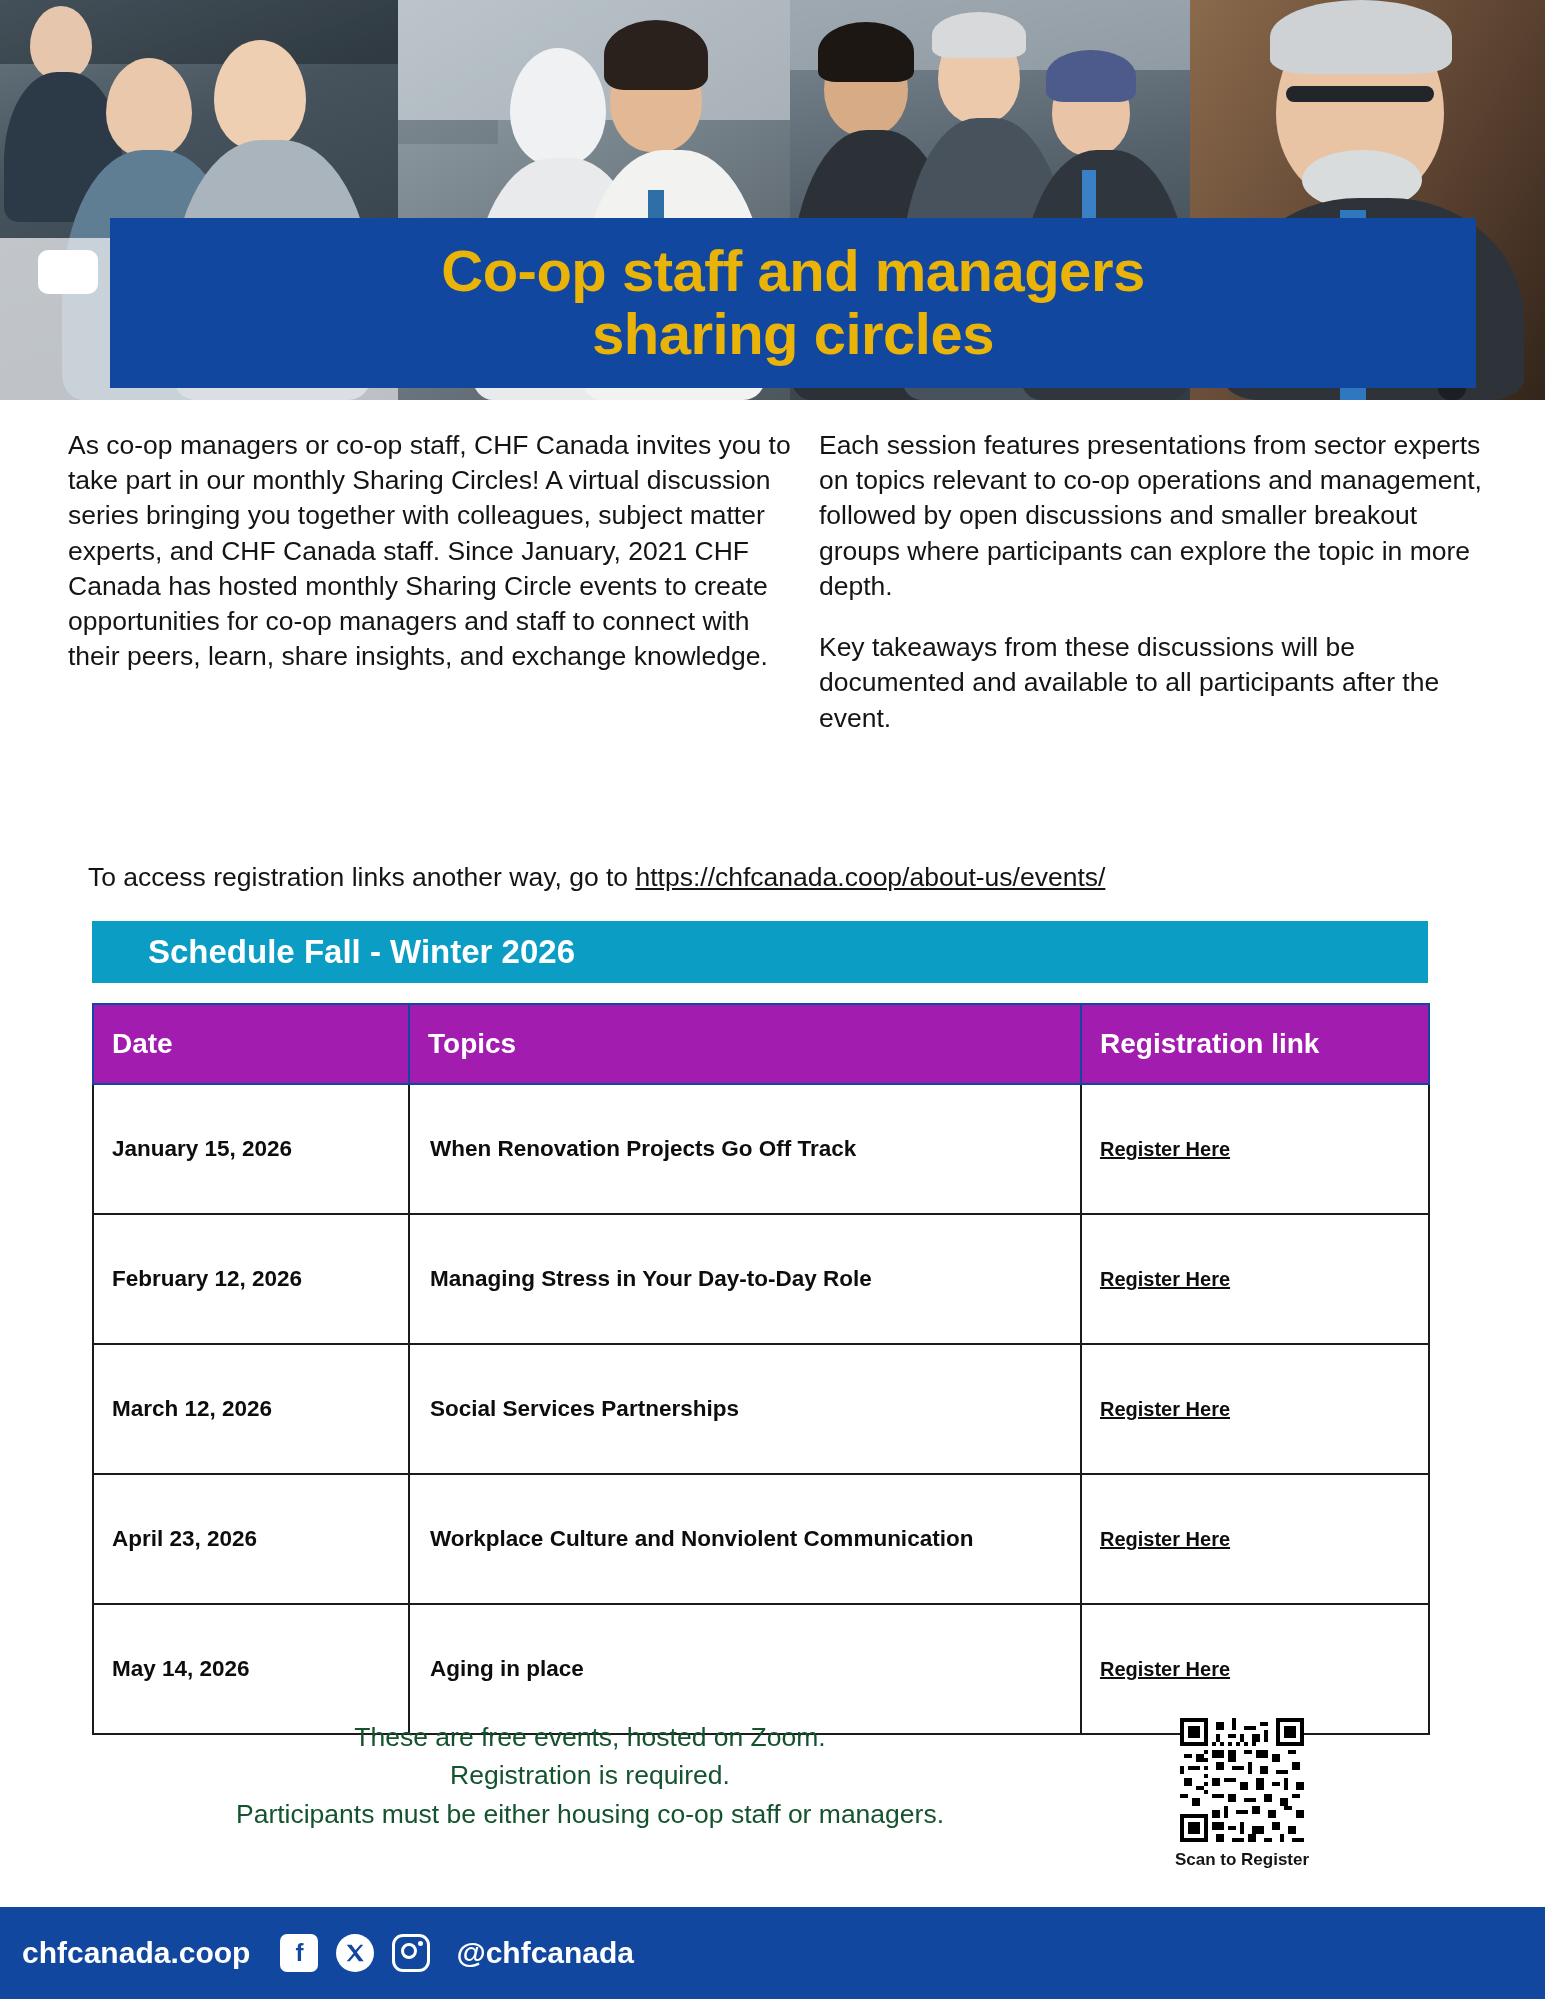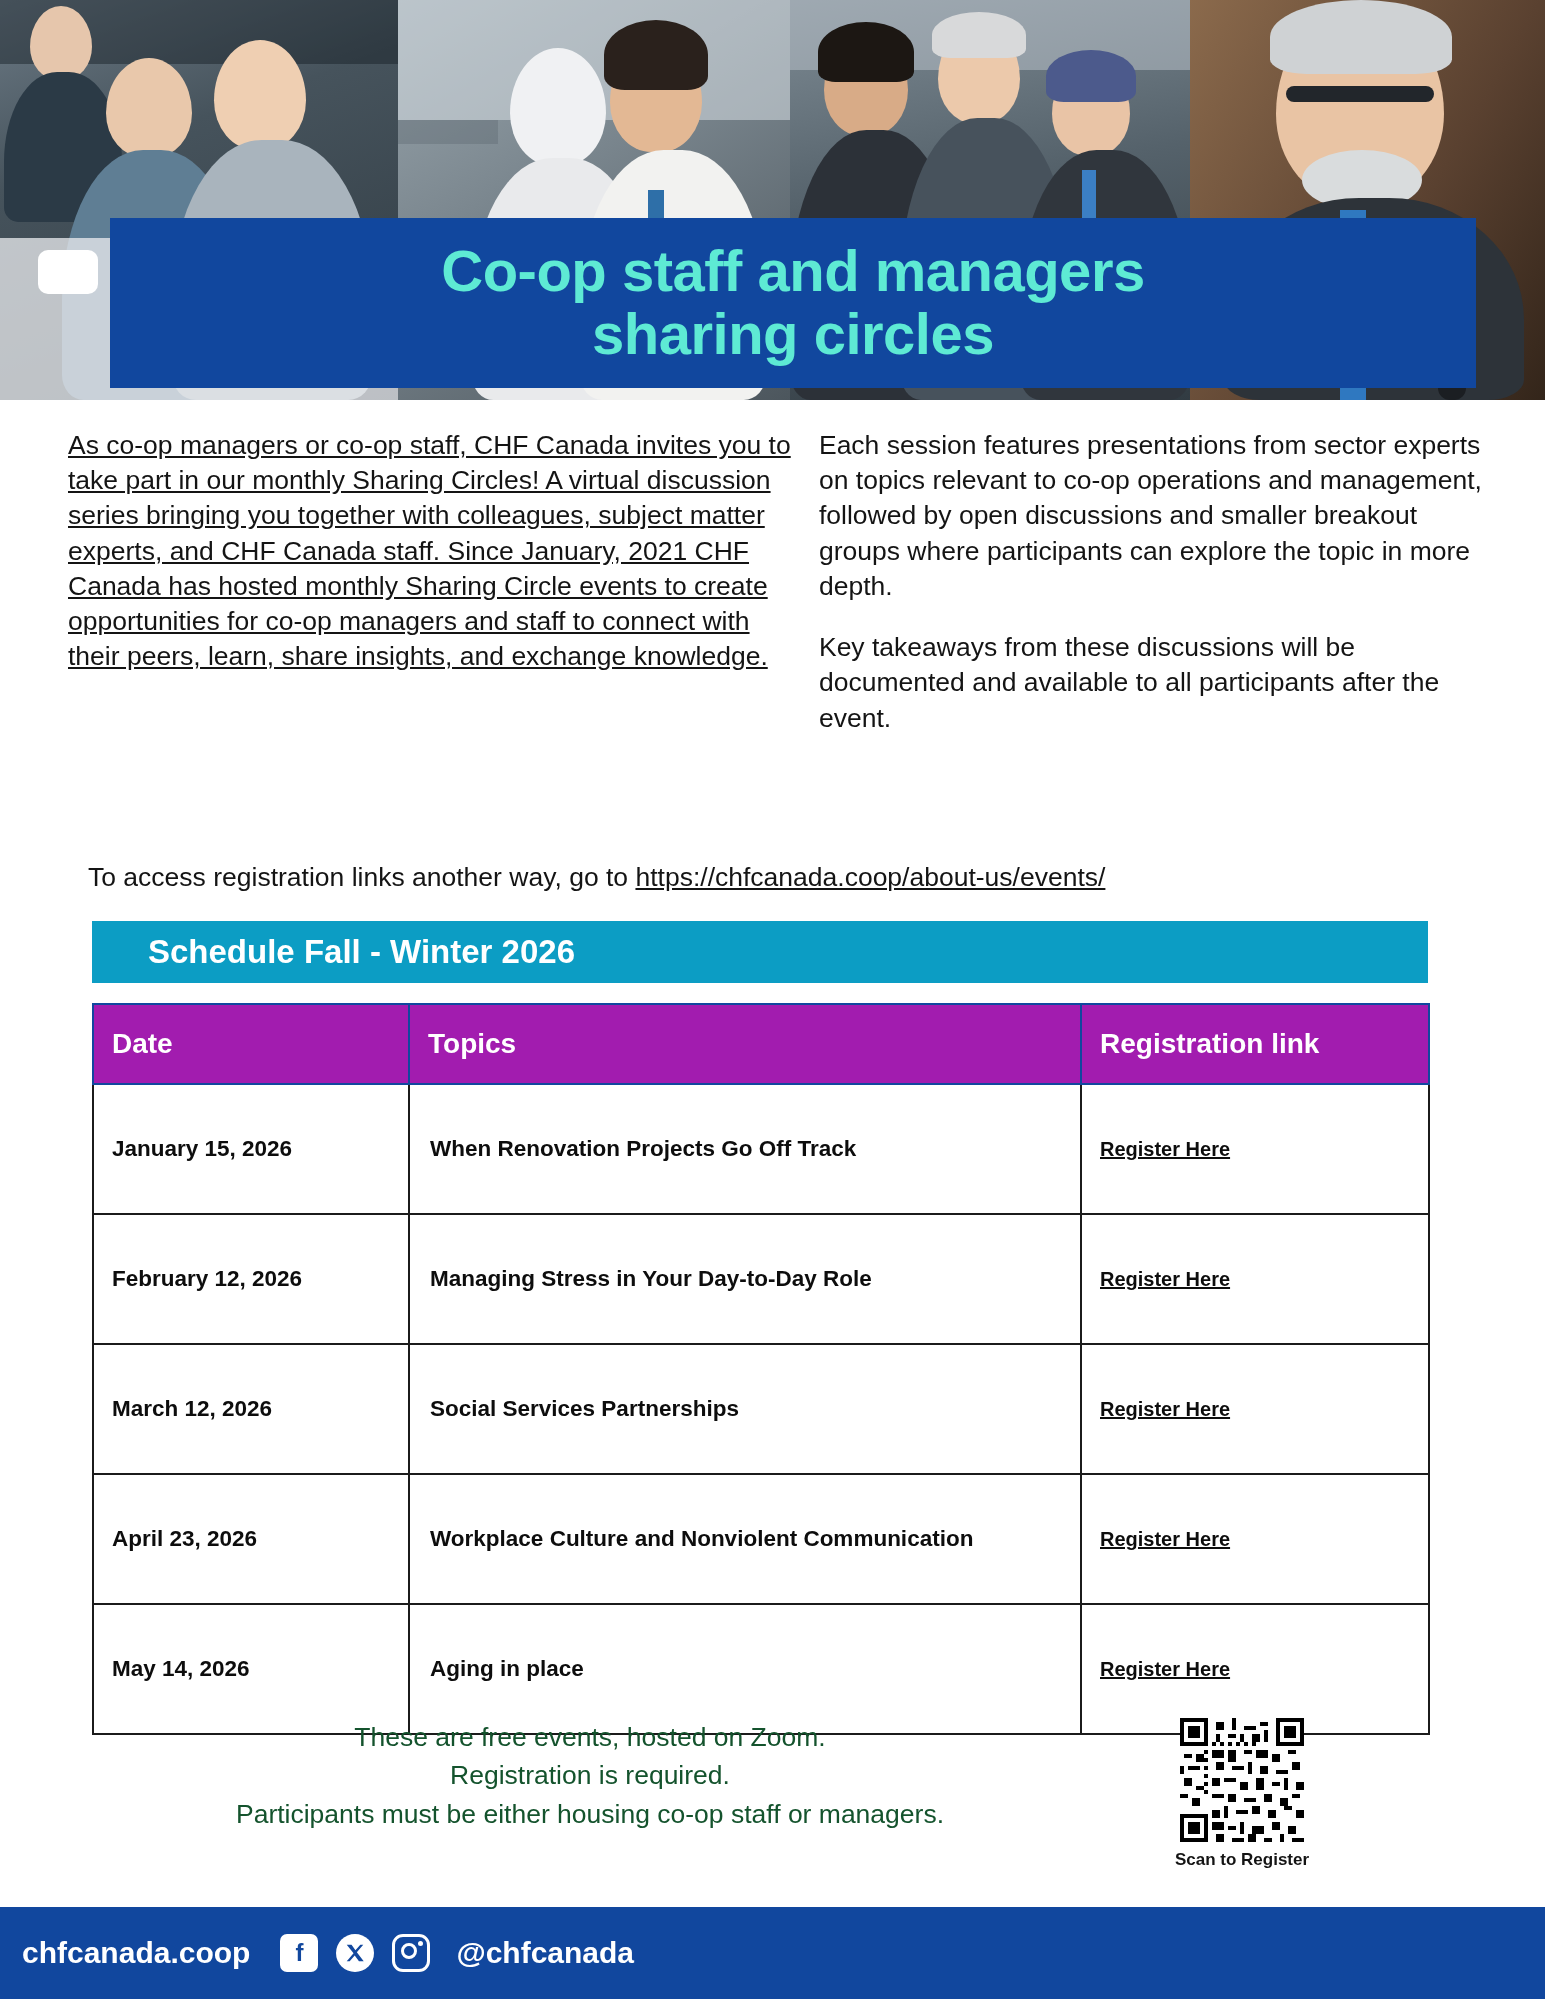--- a/index.html
+++ b/index.html
@@ -58,21 +58,21 @@
     width: 1366px;
     height: 170px;
     background: #11479e;
     display: flex;
     align-items: center;
     justify-content: center;
     box-sizing: border-box;
   }
   .title-banner h1 {
     margin: 0;
-    color: #5eead4;
+    color: #eab308;
     font-size: 58px;
     line-height: 1.08;
     font-weight: bold;
     text-align: center;
     letter-spacing: -0.5px;
   }
 
   
   .body-cols {
     position: absolute;
@@ -80,21 +80,21 @@
     left: 68px;
     width: 1420px;
     display: flex;
     gap: 22px;
   }
   .col {
     font-size: 26.5px;
     line-height: 1.33;
     color: #141414;
   }
-  .col.left  { width: 730px; text-decoration: underline; }
+  .col.left  { width: 730px; }
   .col.right { width: 670px; }
   .col p { margin: 0 0 26px 0; }
   .col p:last-child { margin-bottom: 0; }
 
   
   .access-line {
     position: absolute;
     top: 862px;
     left: 88px;
     width: 1400px;

